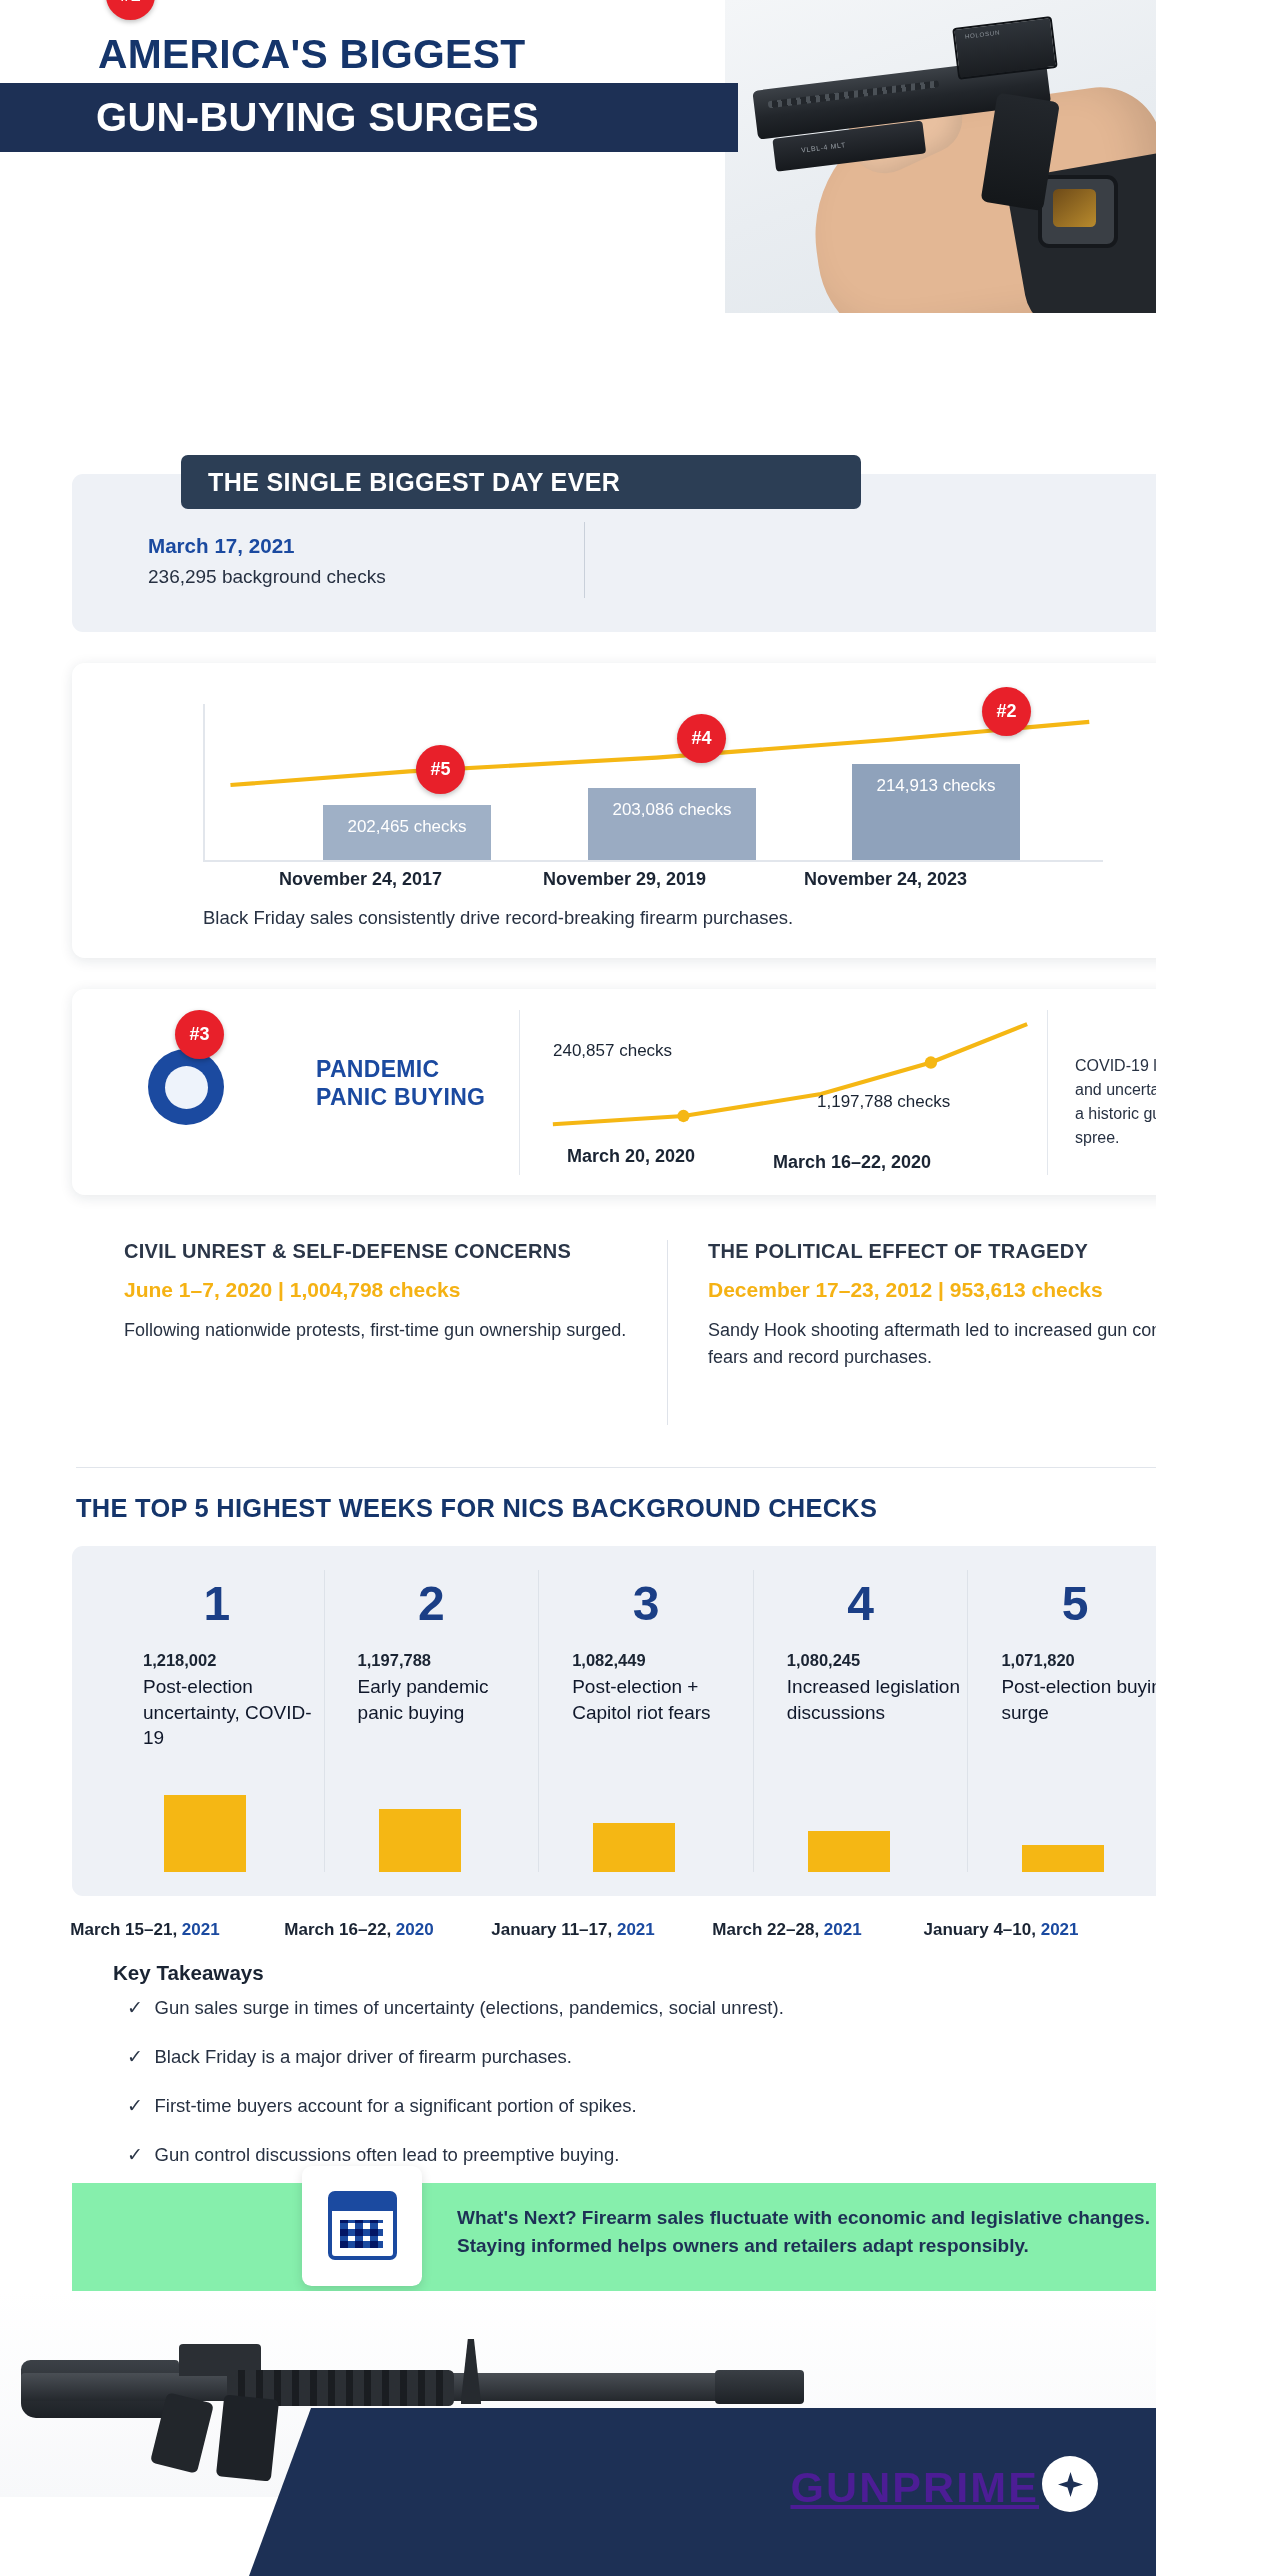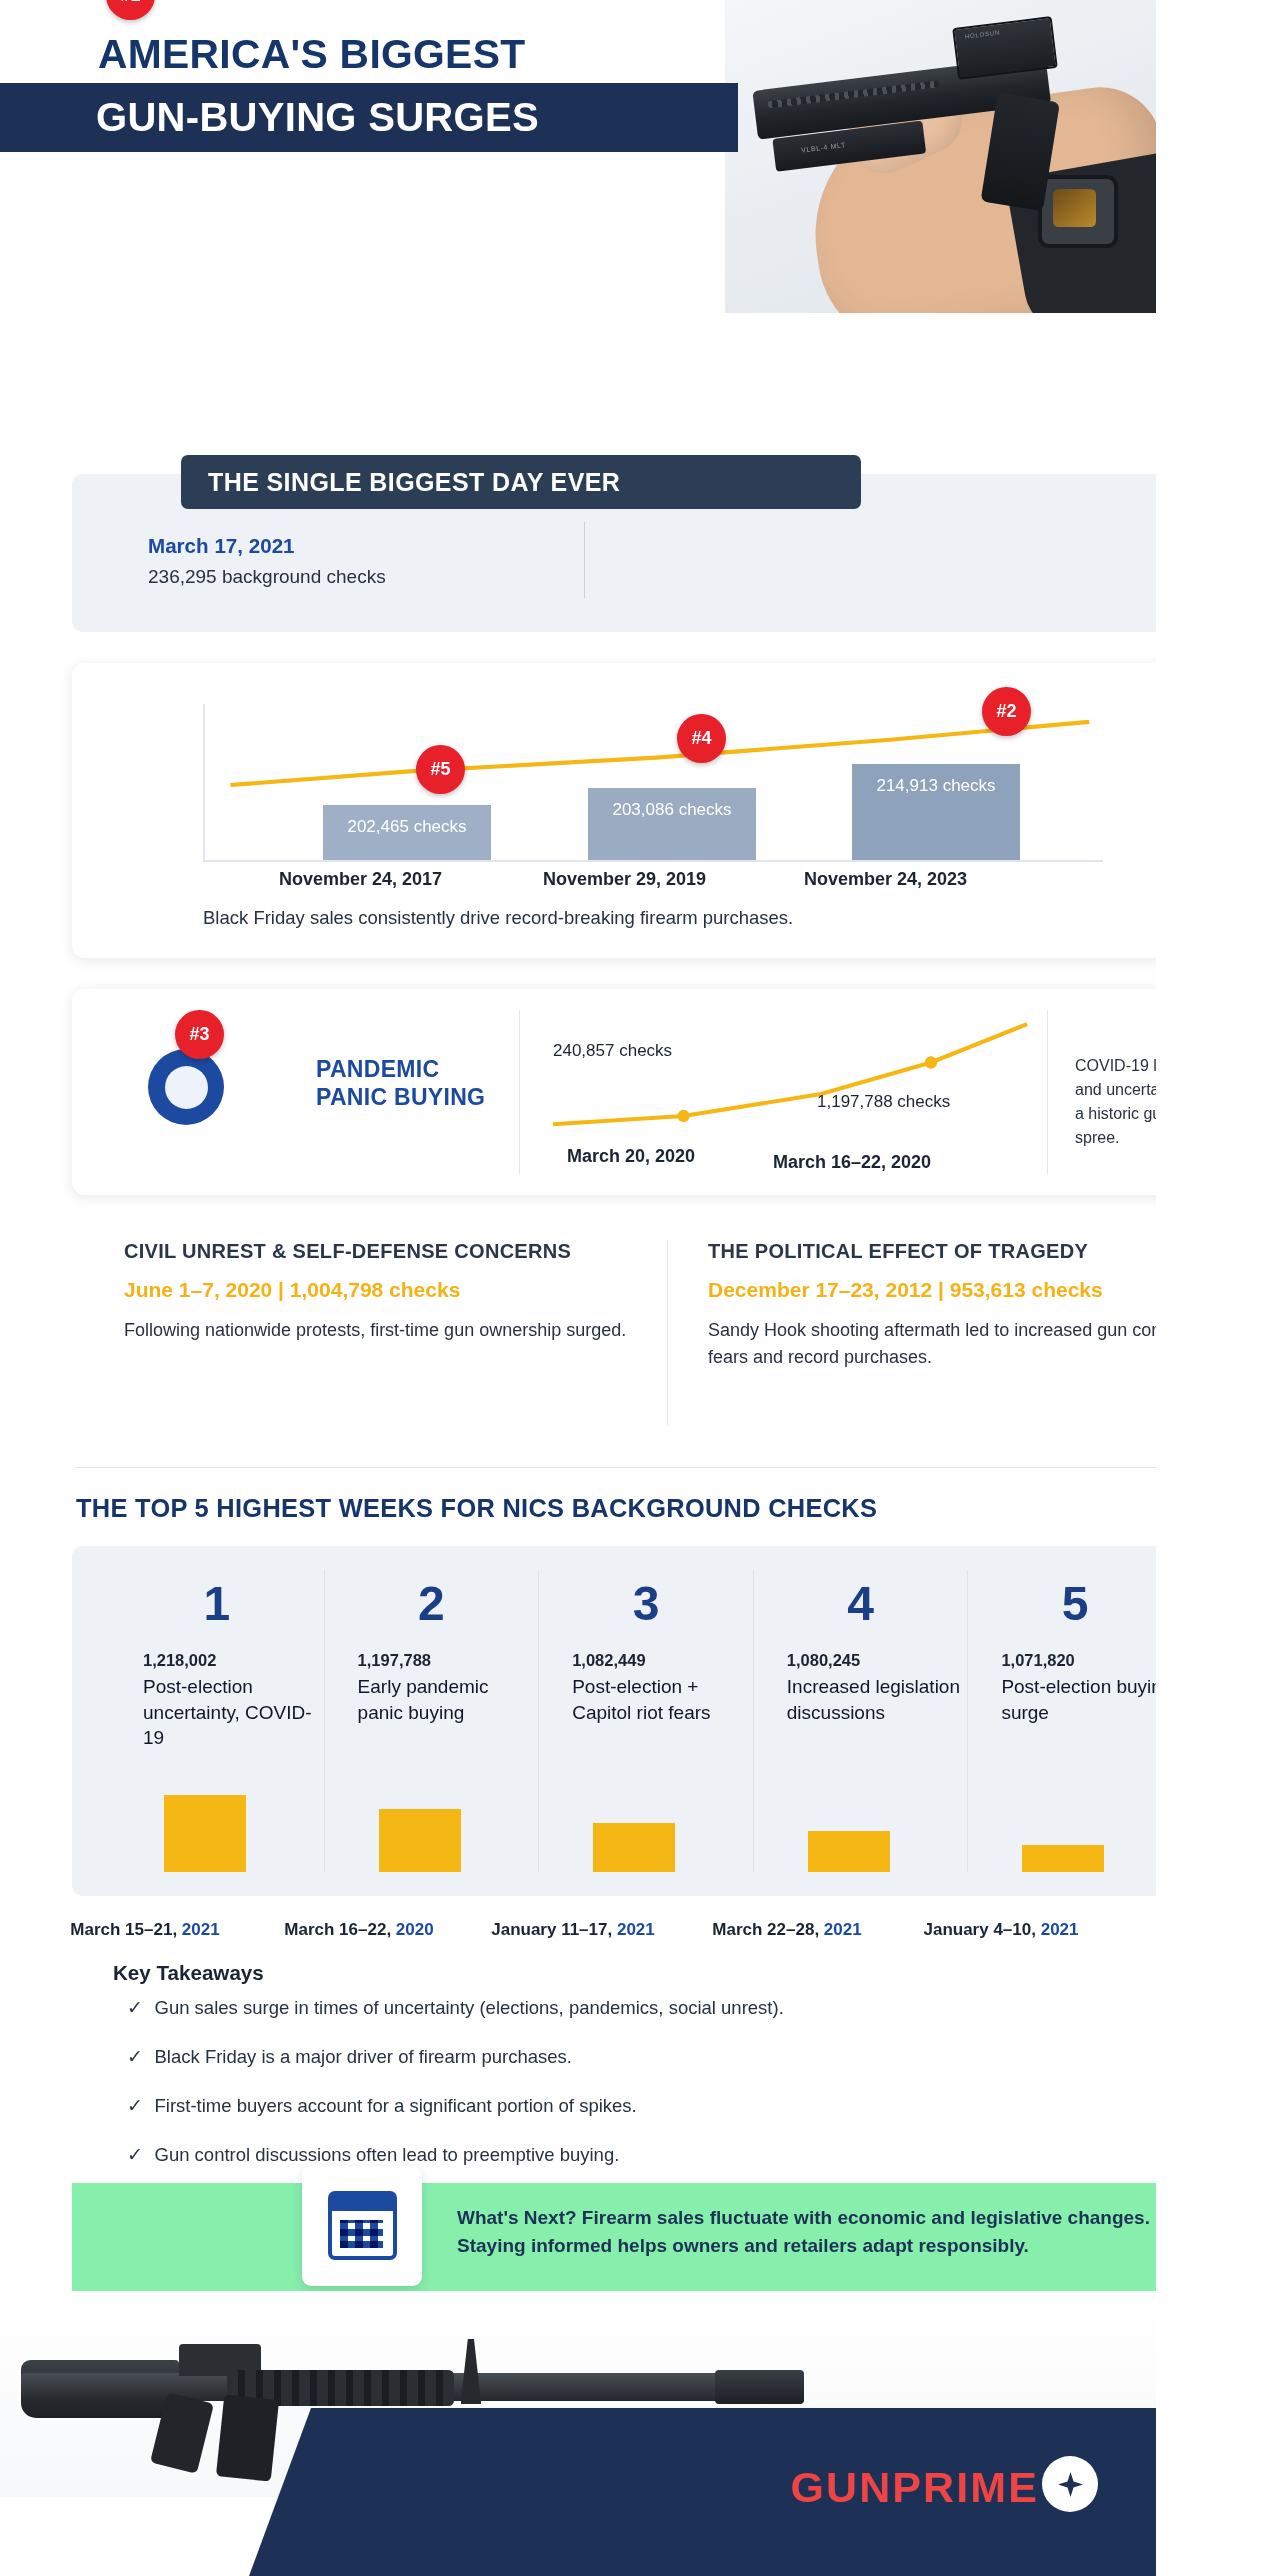--- a/index.html
+++ b/index.html
@@ -324,21 +324,21 @@
     position:absolute; left:199px; top:65px; width:55px; height:82px;
     background:#1e2227; border-radius:5.5px; transform:rotate(6deg);
   }
   .foot-band{
     position:absolute; right:0; top:2408px; width:907px; height:168px;
     background:#1d3055;
     clip-path:polygon(62px 0, 100% 0, 100% 100%, 0 100%);
   }
   .brand{
     position:absolute; right:117px; top:2463px;
-    color:#ef4444; font-weight:bold; font-size:43px; letter-spacing:2.1px;
+    color:#4c1d95; font-weight:bold; font-size:43px; letter-spacing:2.1px;text-decoration:underline;
   }
   .brand-mark{
     position:absolute; right:58px; top:2456px; width:56px; height:56px;
     border-radius:50%; background:#ffffff;
   }
   .brand-mark:after{
     content:""; position:absolute; left:16px; top:16px; width:25px; height:25px;
     background:#1d3055;
     clip-path:polygon(50% 0,62% 38%,100% 50%,62% 62%,50% 100%,38% 62%,0 50%,38% 38%);
   }

